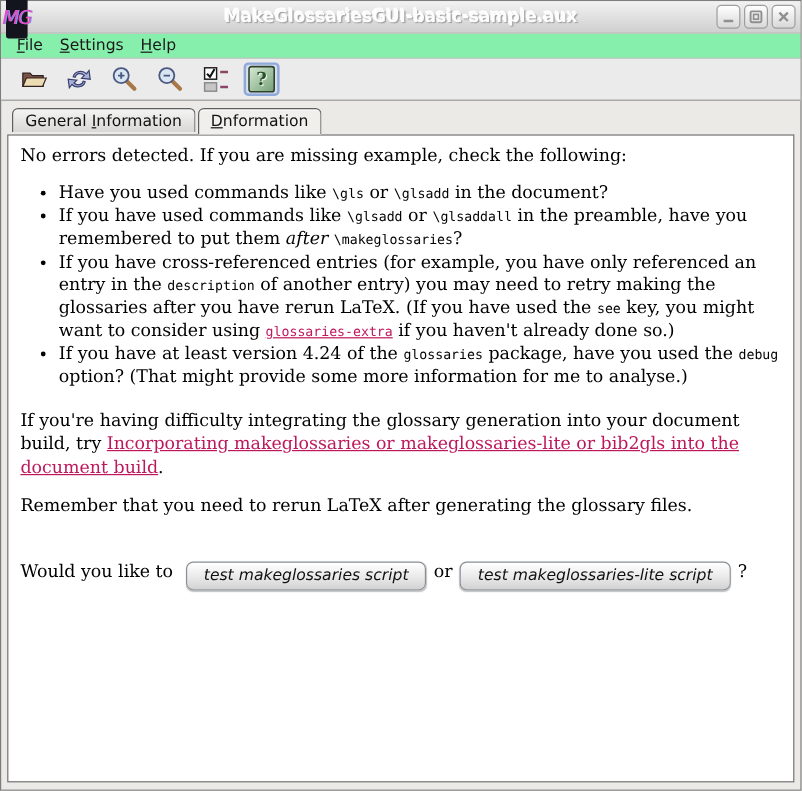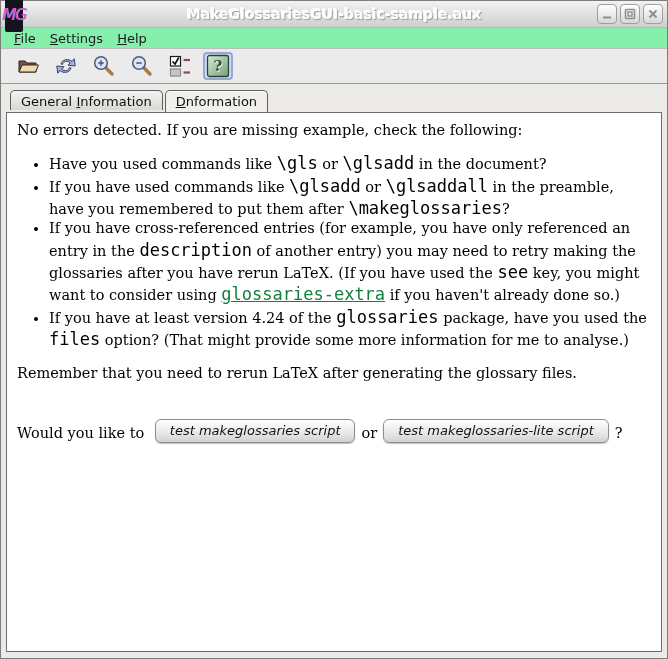--- a/index.html
+++ b/index.html
@@ -89,27 +89,27 @@
     font-size:14.5px; line-height:1.32; color:#000;
   }
   .panel p { margin:0 0 0 6px; }
   .panel .intro { margin-bottom:12px; }
   .panel ul { margin:0 0 0 6px; padding-left:32px; }
   .panel li { margin:0; }
   .para2 { margin-top:18px !important; }
   .para3 { margin-top:13px !important; }
   .mono, .monolink {
     font-family:"DejaVu Sans Mono", "Liberation Mono", monospace;
-    font-size:17px;
-  }
-  .italic { }
-  a.link, a.monolink { color:#15803d; text-decoration:underline; cursor:pointer; }
+    font-size:11px;
+  }
+  .italic { font-style:italic; }
+  a.link, a.monolink { color:#be185d; text-decoration:underline; cursor:pointer; }
 
   .question {
-    margin:36px 0 0 6px; display:flex; align-items:flex-end; flex-wrap:nowrap;
+    margin:36px 0 0 6px; display:flex; align-items:flex-start; flex-wrap:nowrap;
   }
   .question .qtext { white-space:pre; }
   .push-btn {
     font-family:"DejaVu Sans", "Liberation Sans", sans-serif; font-size:13px;
     color:#111; padding:3px 14px 4px 14px; margin:0 6px;
     border:1px solid #8a8f96; border-radius:6px;
     background:linear-gradient(#ffffff, #e9e9e9 55%, #d2d2d2);
     box-shadow:0 1px 1px rgba(0,0,0,0.25); cursor:default;font-style:italic;
   }
 </style>
@@ -205,23 +205,24 @@
     <div class="tab selected"><span class="u">D</span><span>nformation</span></div>
   </div>
 
   <div class="panel">
     <p class="intro"><span>No errors detected. If you are missing example, check the following:</span></p>
 
     <ul>
       <li><span>Have you used commands like </span><span class="mono">\gls</span><span> or </span><span class="mono">\glsadd</span><span> in the document?</span></li>
       <li><span>If you have used commands like </span><span class="mono">\glsadd</span><span> or </span><span class="mono">\glsaddall</span><span> in the preamble, have you remembered to put them </span><span class="italic">after</span><span> </span><span class="mono">\makeglossaries</span><span>?</span></li>
       <li><span>If you have cross-referenced entries (for example, you have only referenced an entry in the </span><span class="mono">description</span><span> of another entry) you may need to retry making the glossaries after you have rerun LaTeX. (If you have used the </span><span class="mono">see</span><span> key, you might want to consider using </span><a class="monolink" href="#">glossaries-extra</a><span> if you haven't already done so.)</span></li>
-      <li><span>If you have at least version 4.24 of the </span><span class="mono">glossaries</span><span> package, have you used the </span><span class="mono">files</span><span> option? (That might provide some more information for me to analyse.)</span></li>
+      <li><span>If you have at least version 4.24 of the </span><span class="mono">glossaries</span><span> package, have you used the </span><span class="mono">debug</span><span> option? (That might provide some more information for me to analyse.)</span></li>
     </ul>
 
+    <p class="para2"><span>If you're having difficulty integrating the glossary generation into your document build, try </span><a class="link" href="#">Incorporating makeglossaries or makeglossaries-lite or bib2gls into the document build</a><span>.</span></p>
 
     <p class="para3"><span>Remember that you need to rerun LaTeX after generating the glossary files.</span></p>
 
     <div class="question">
       <span class="qtext">Would you like to </span>
       <button class="push-btn">test makeglossaries script</button>
       <span class="qtext">or</span>
       <button class="push-btn">test makeglossaries-lite script</button>
       <span class="qtext">?</span>
     </div>

